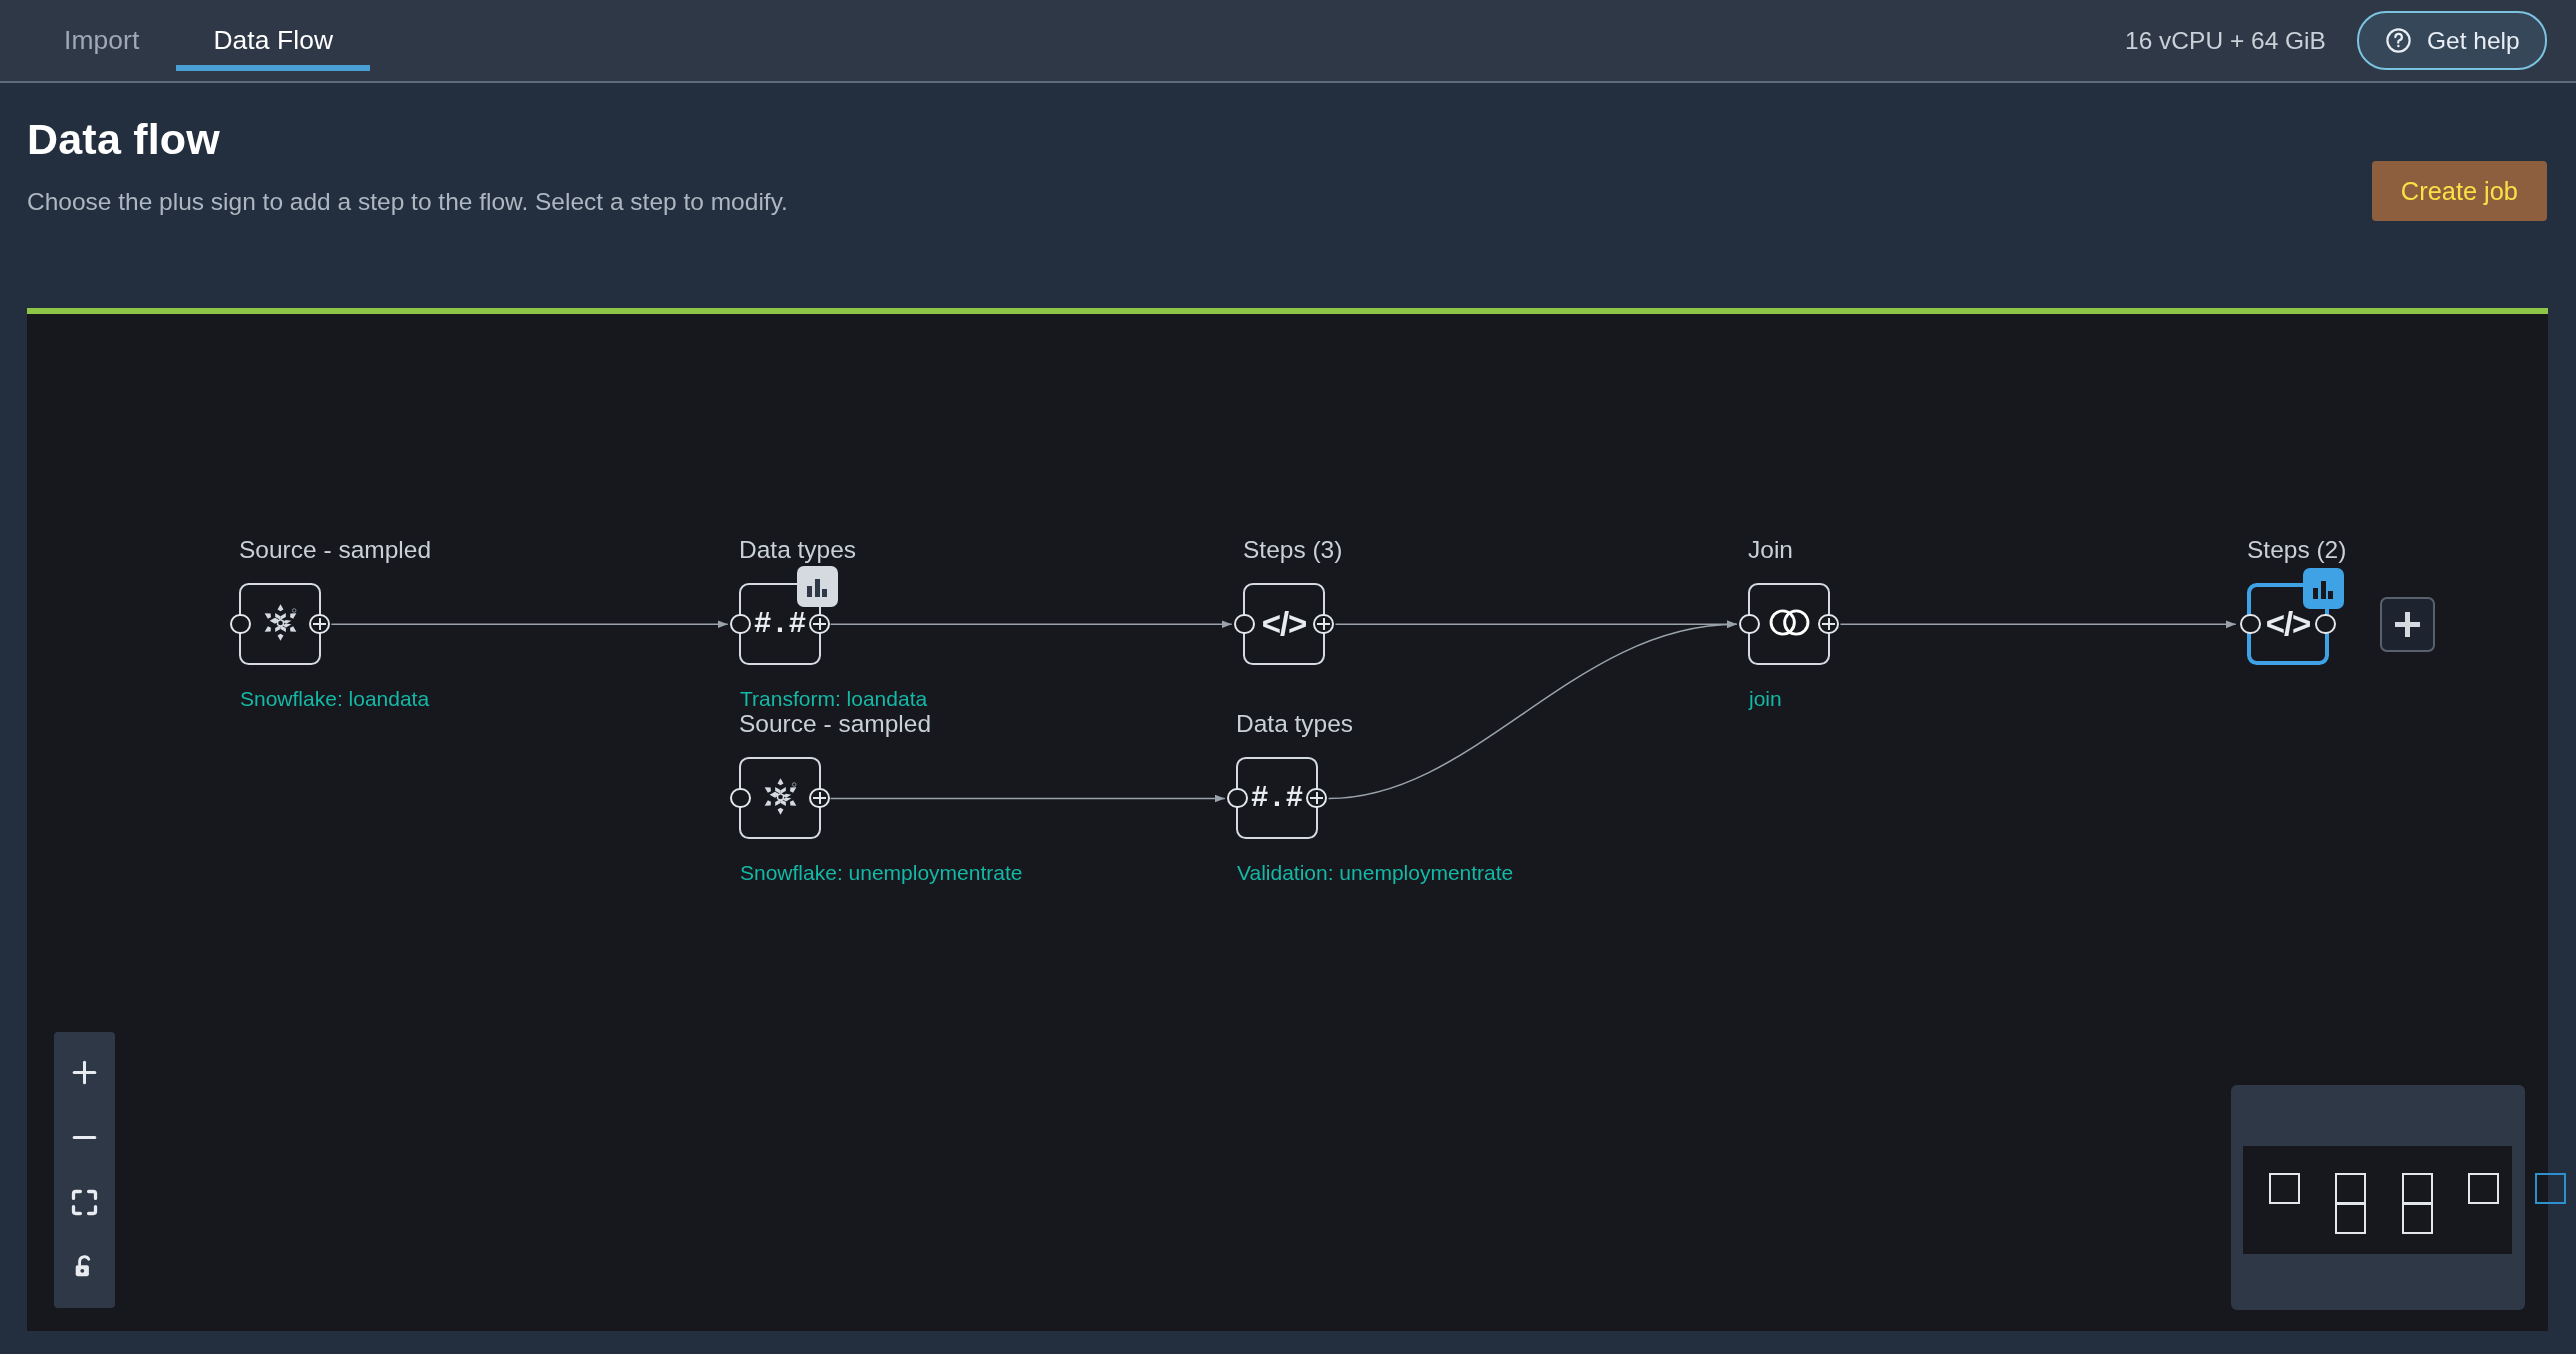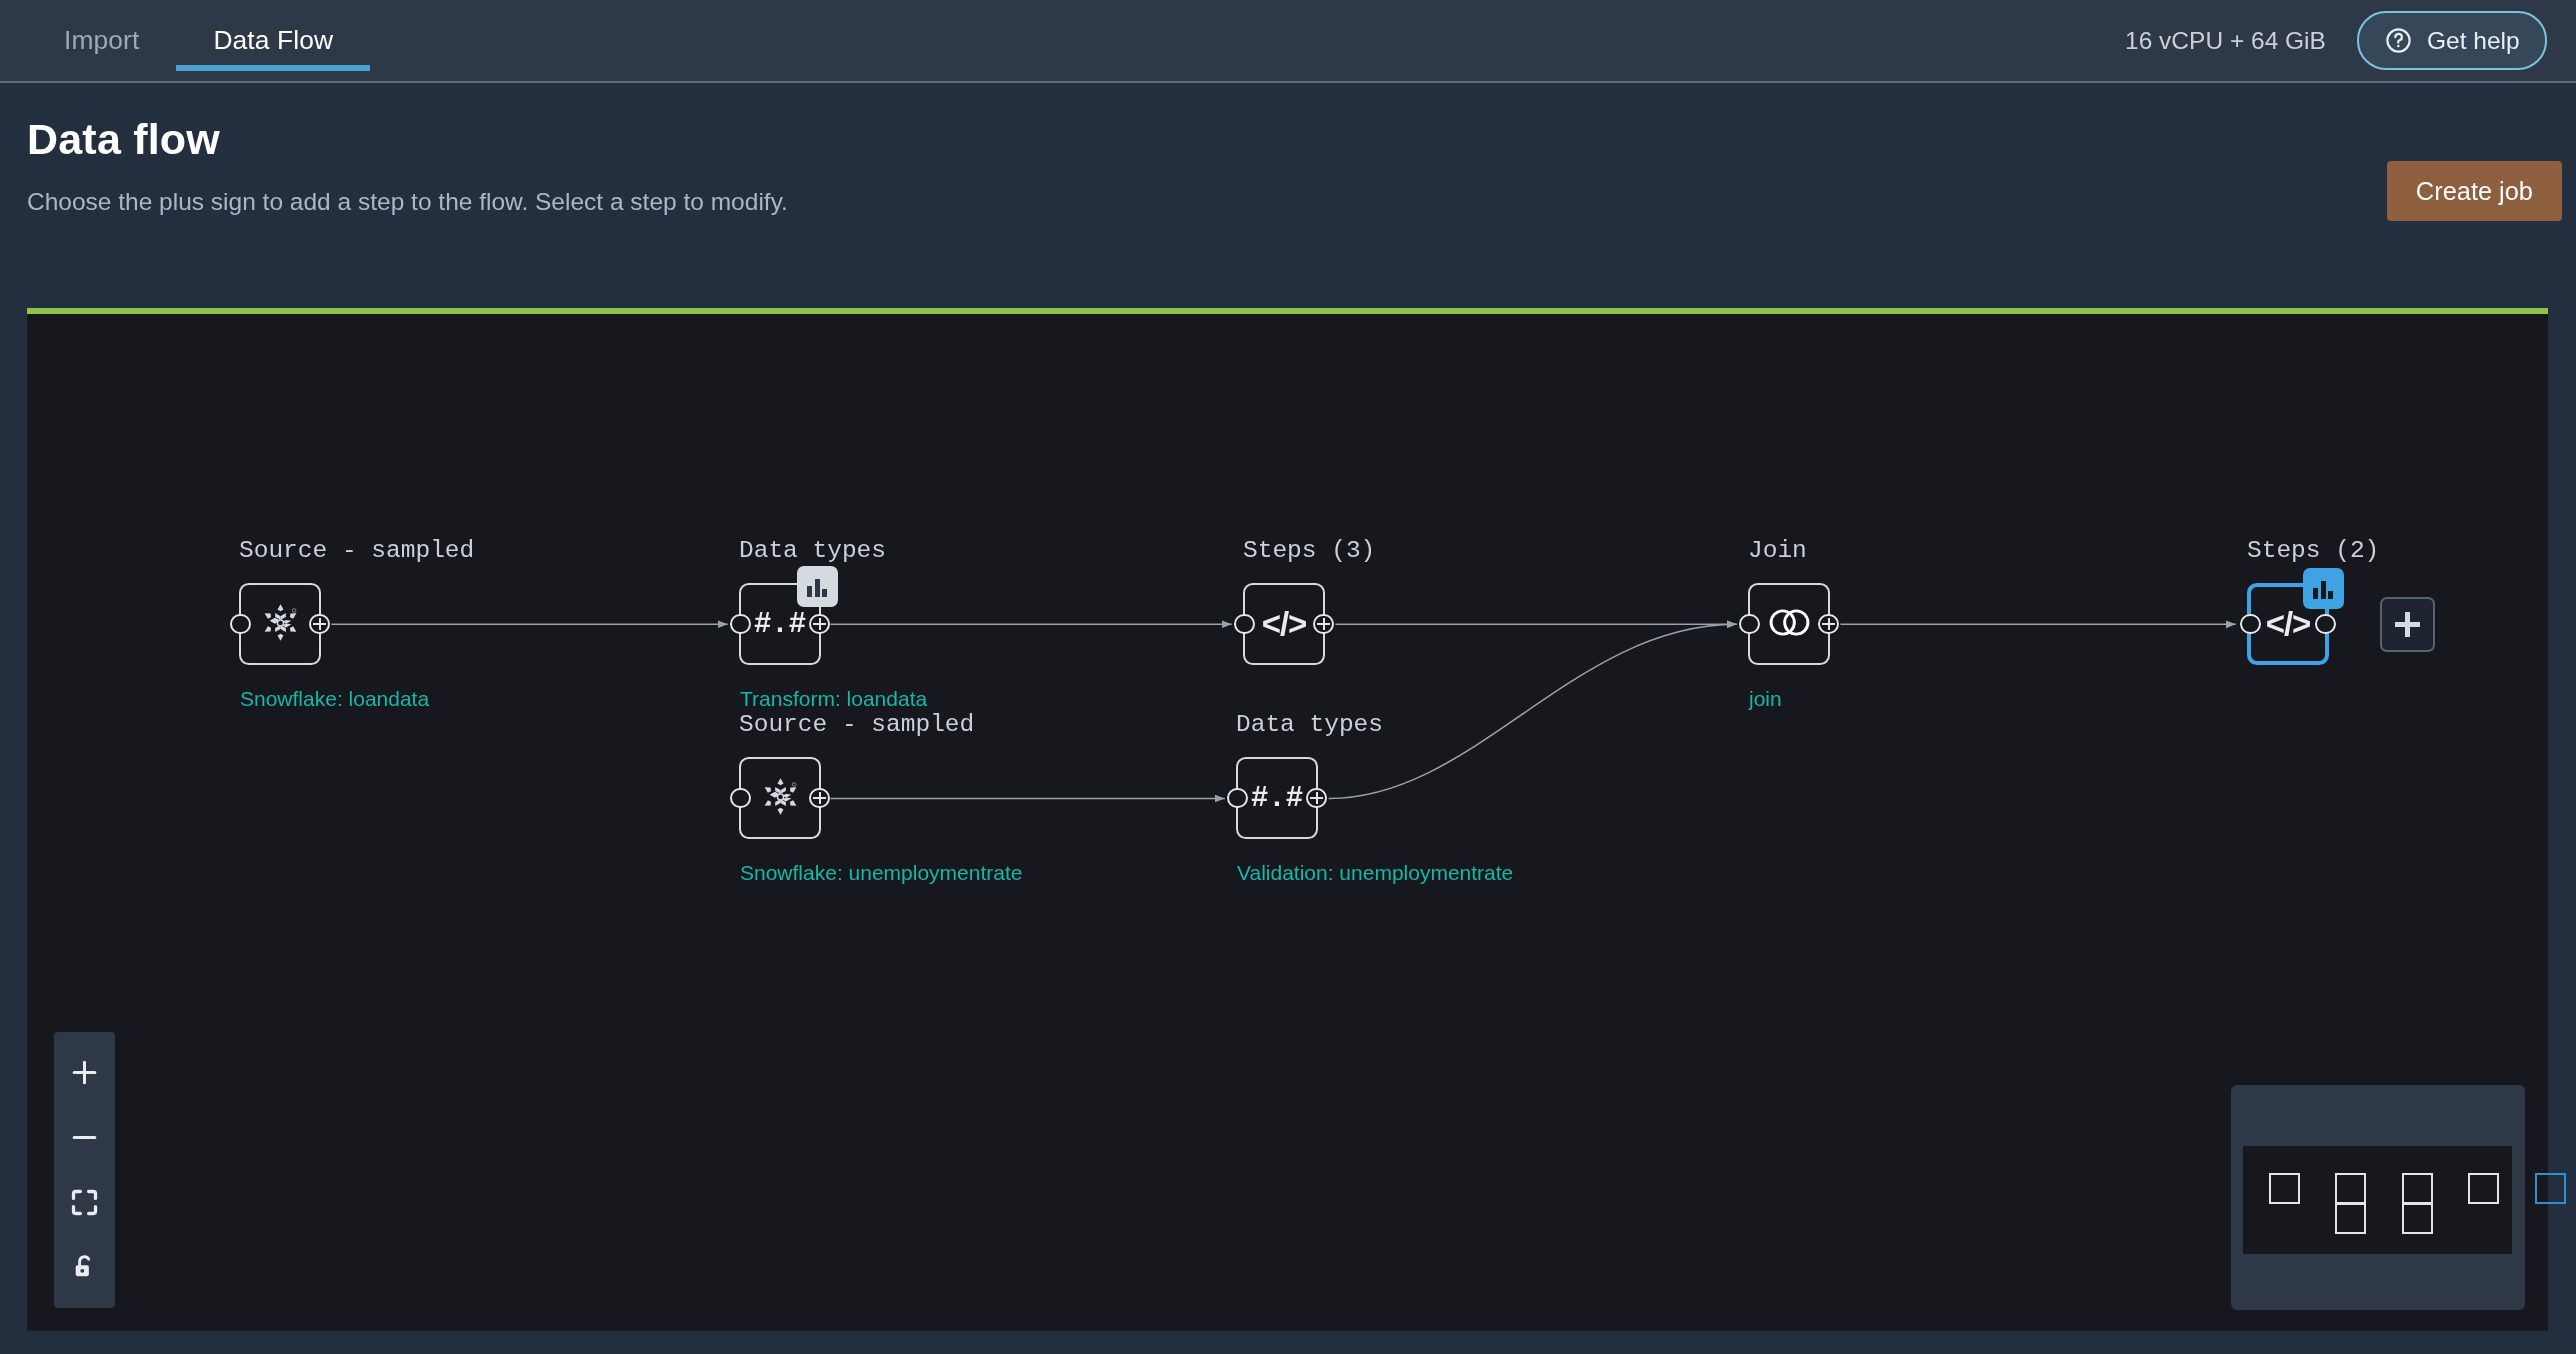--- a/index.html
+++ b/index.html
@@ -45,22 +45,22 @@
     background: #37475a; color: #e8eef4; font-size: 24.5px;
     cursor: pointer;
   }
   .gethelp svg { display: block; }
 
   
   .page-head { position: absolute; left: 27px; top: 115px; }
   .page-title { font-size: 43px; color: #ffffff; font-weight: bold; letter-spacing: 0.2px; }
   .page-sub { margin-top: 23.5px; font-size: 24.5px; color: #aeb6c1; }
   .create-job {
-    position: absolute; right: 14px; top: 161px;
-    background: #8d5f3e; color: #ffffff;
+    position: absolute; right: 29px; top: 161px;
+    background: #8d5f3e; color: #fde047;
     border: none; border-radius: 3.9px;
     font-size: 25.4px; font-family: inherit;
     padding: 15.7px 29px; cursor: pointer;
   }
 
   
   .canvas {
     position: absolute; left: 27px; top: 308px;
     width: 2521px; height: 1023px;
     background: #16181d;
@@ -78,21 +78,21 @@
   }
   .validation .vtext { font-size: 25.4px; color: #e6eaef; }
   .validation .verrors { font-size: 25.4px; color: #e6eaef; margin-left: auto; }
   .validation .vdone { font-size: 25.4px; color: #64c0e8; cursor: pointer; }
 
   
   .node { position: absolute; }
   .node-title {
     position: absolute; left: 0; bottom: 100%;
     margin-bottom: 18.6px;
-    font-size: 24.5px; color: #c9d0d8; white-space: nowrap; font-family: Liberation Mono, monospace;
+    font-size: 24.5px; color: #c9d0d8; white-space: nowrap;
   }
   .node-sub {
     position: absolute; left: 1px; top: 100%;
     margin-top: 21.5px;
     font-size: 21px; color: #14b8a6; white-space: nowrap;
   }
   .node-box {
     position: relative; width: 82px; height: 82px;
     border: 2px solid #d5dae0; border-radius: 9.8px;
     background: #16181d;

